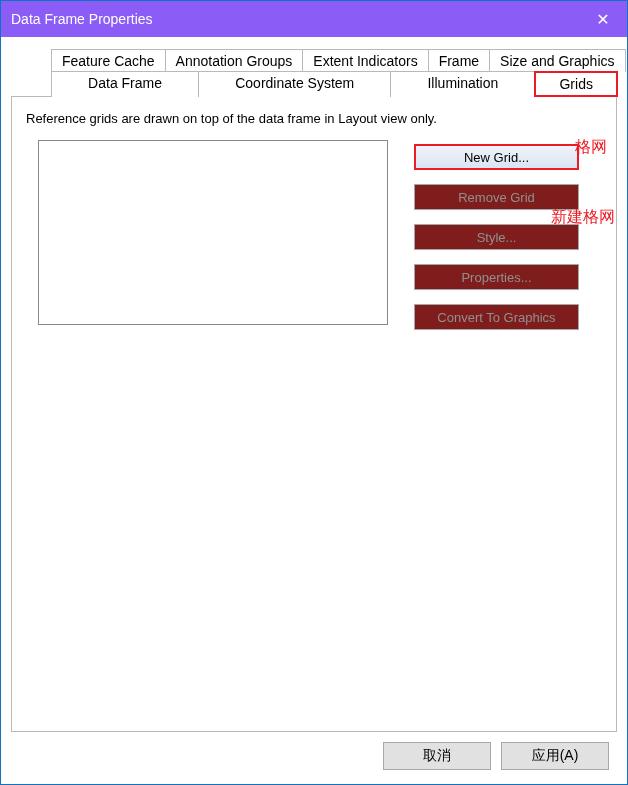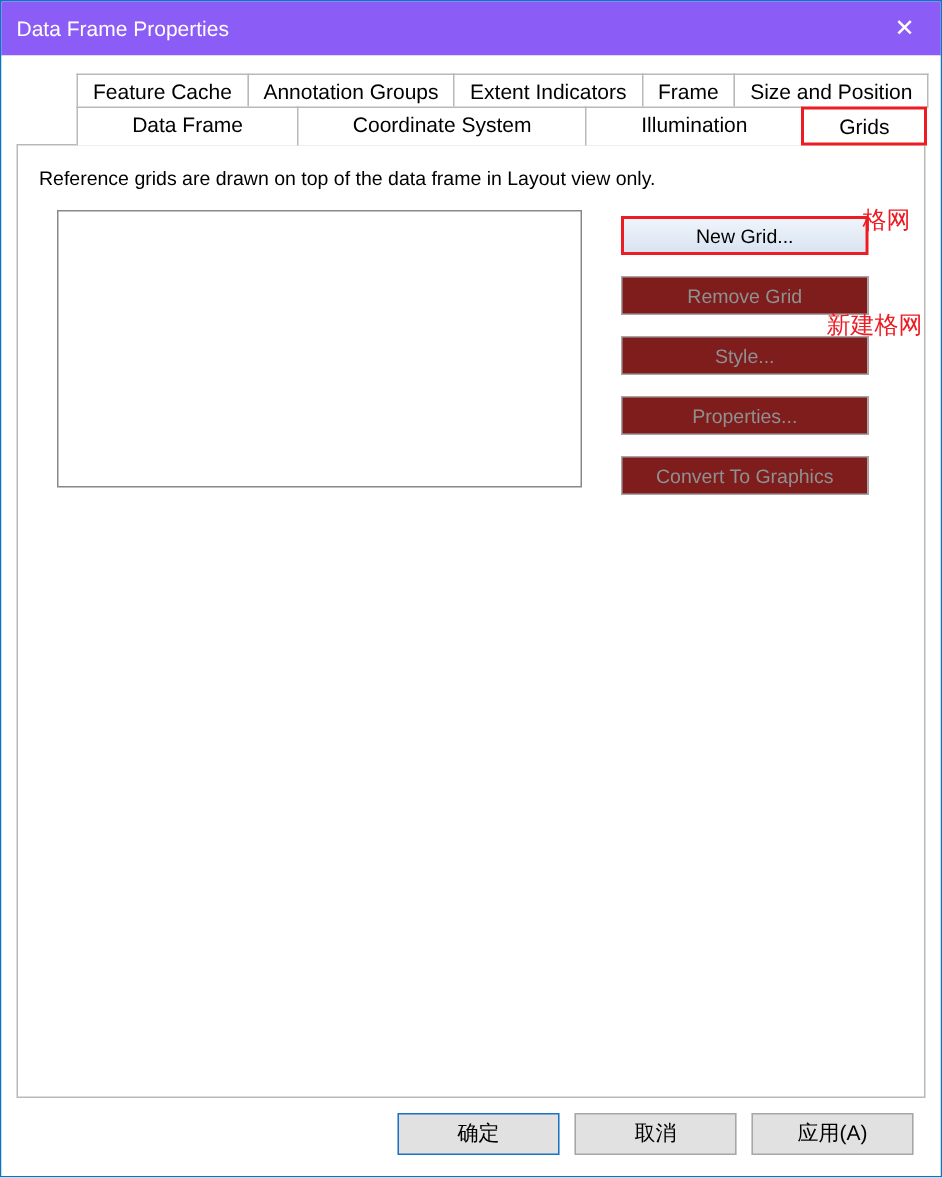--- a/index.html
+++ b/index.html
@@ -166,21 +166,21 @@
     </div>
   </div>
 
   <div class="content">
     <div class="tabs">
       <div class="tab-row1" style="display:flex;width:100%;">
         <div class="tab">Feature Cache</div>
         <div class="tab">Annotation Groups</div>
         <div class="tab">Extent Indicators</div>
         <div class="tab">Frame</div>
-        <div class="tab">Size and Position</div>
+        <div class="tab">Size and Graphics</div>
       </div>
       <div class="tab-row2">
         <div class="tab">Data Frame</div>
         <div class="tab">Coordinate System</div>
         <div class="tab">Illumination</div>
         <div class="tab active" style="flex-grow:0.5;">Grids</div>
       </div>
     </div>
 
     <div class="tab-panel">
@@ -194,19 +194,18 @@
           <div class="btn disabled">Properties...</div>
           <div class="btn disabled">Convert To Graphics</div>
         </div>
       </div>
     </div>
 
     <div class="annotation" style="top:68px; right:20px;">格网</div>
     <div class="annotation" style="top:138px; right:12px;">新建格网</div>
 
     <div class="footer">
-      <div class="btn default">确定</div>
       <div class="btn">取消</div>
       <div class="btn">应用(A)</div>
     </div>
 
   </div>
 </div>
 
 </body></html>

